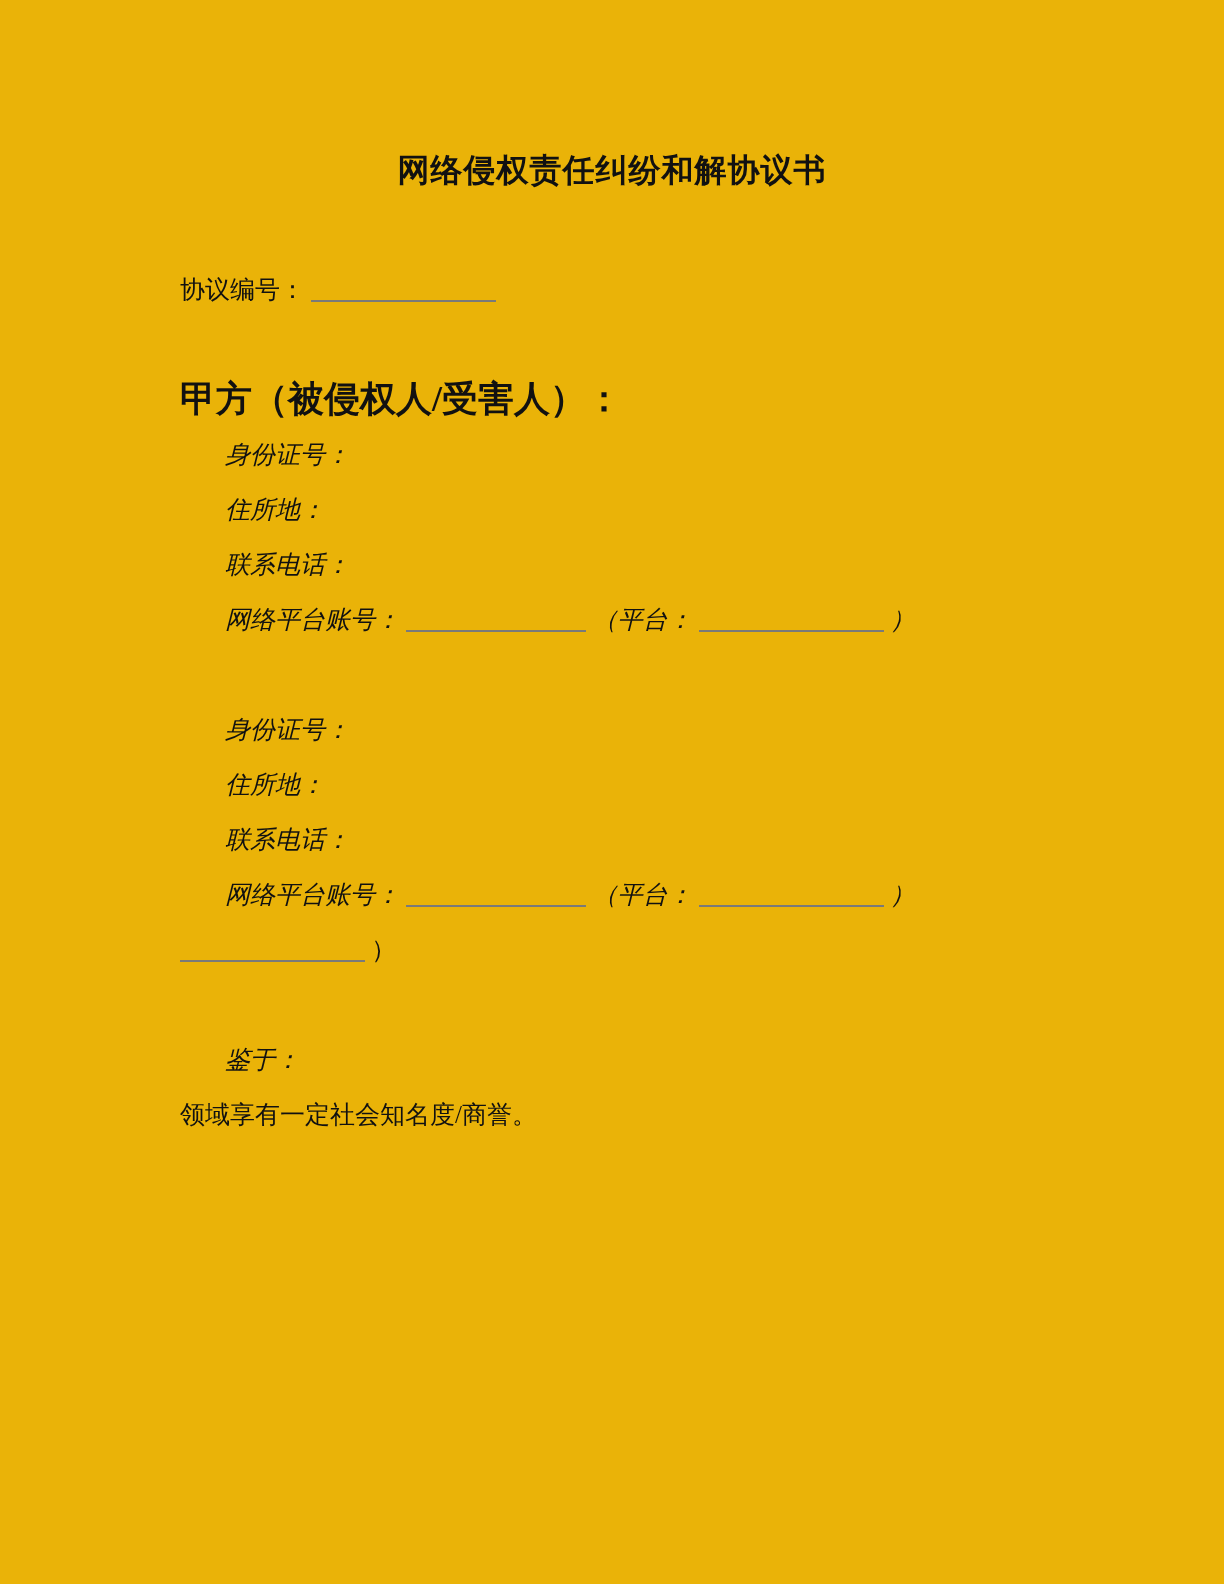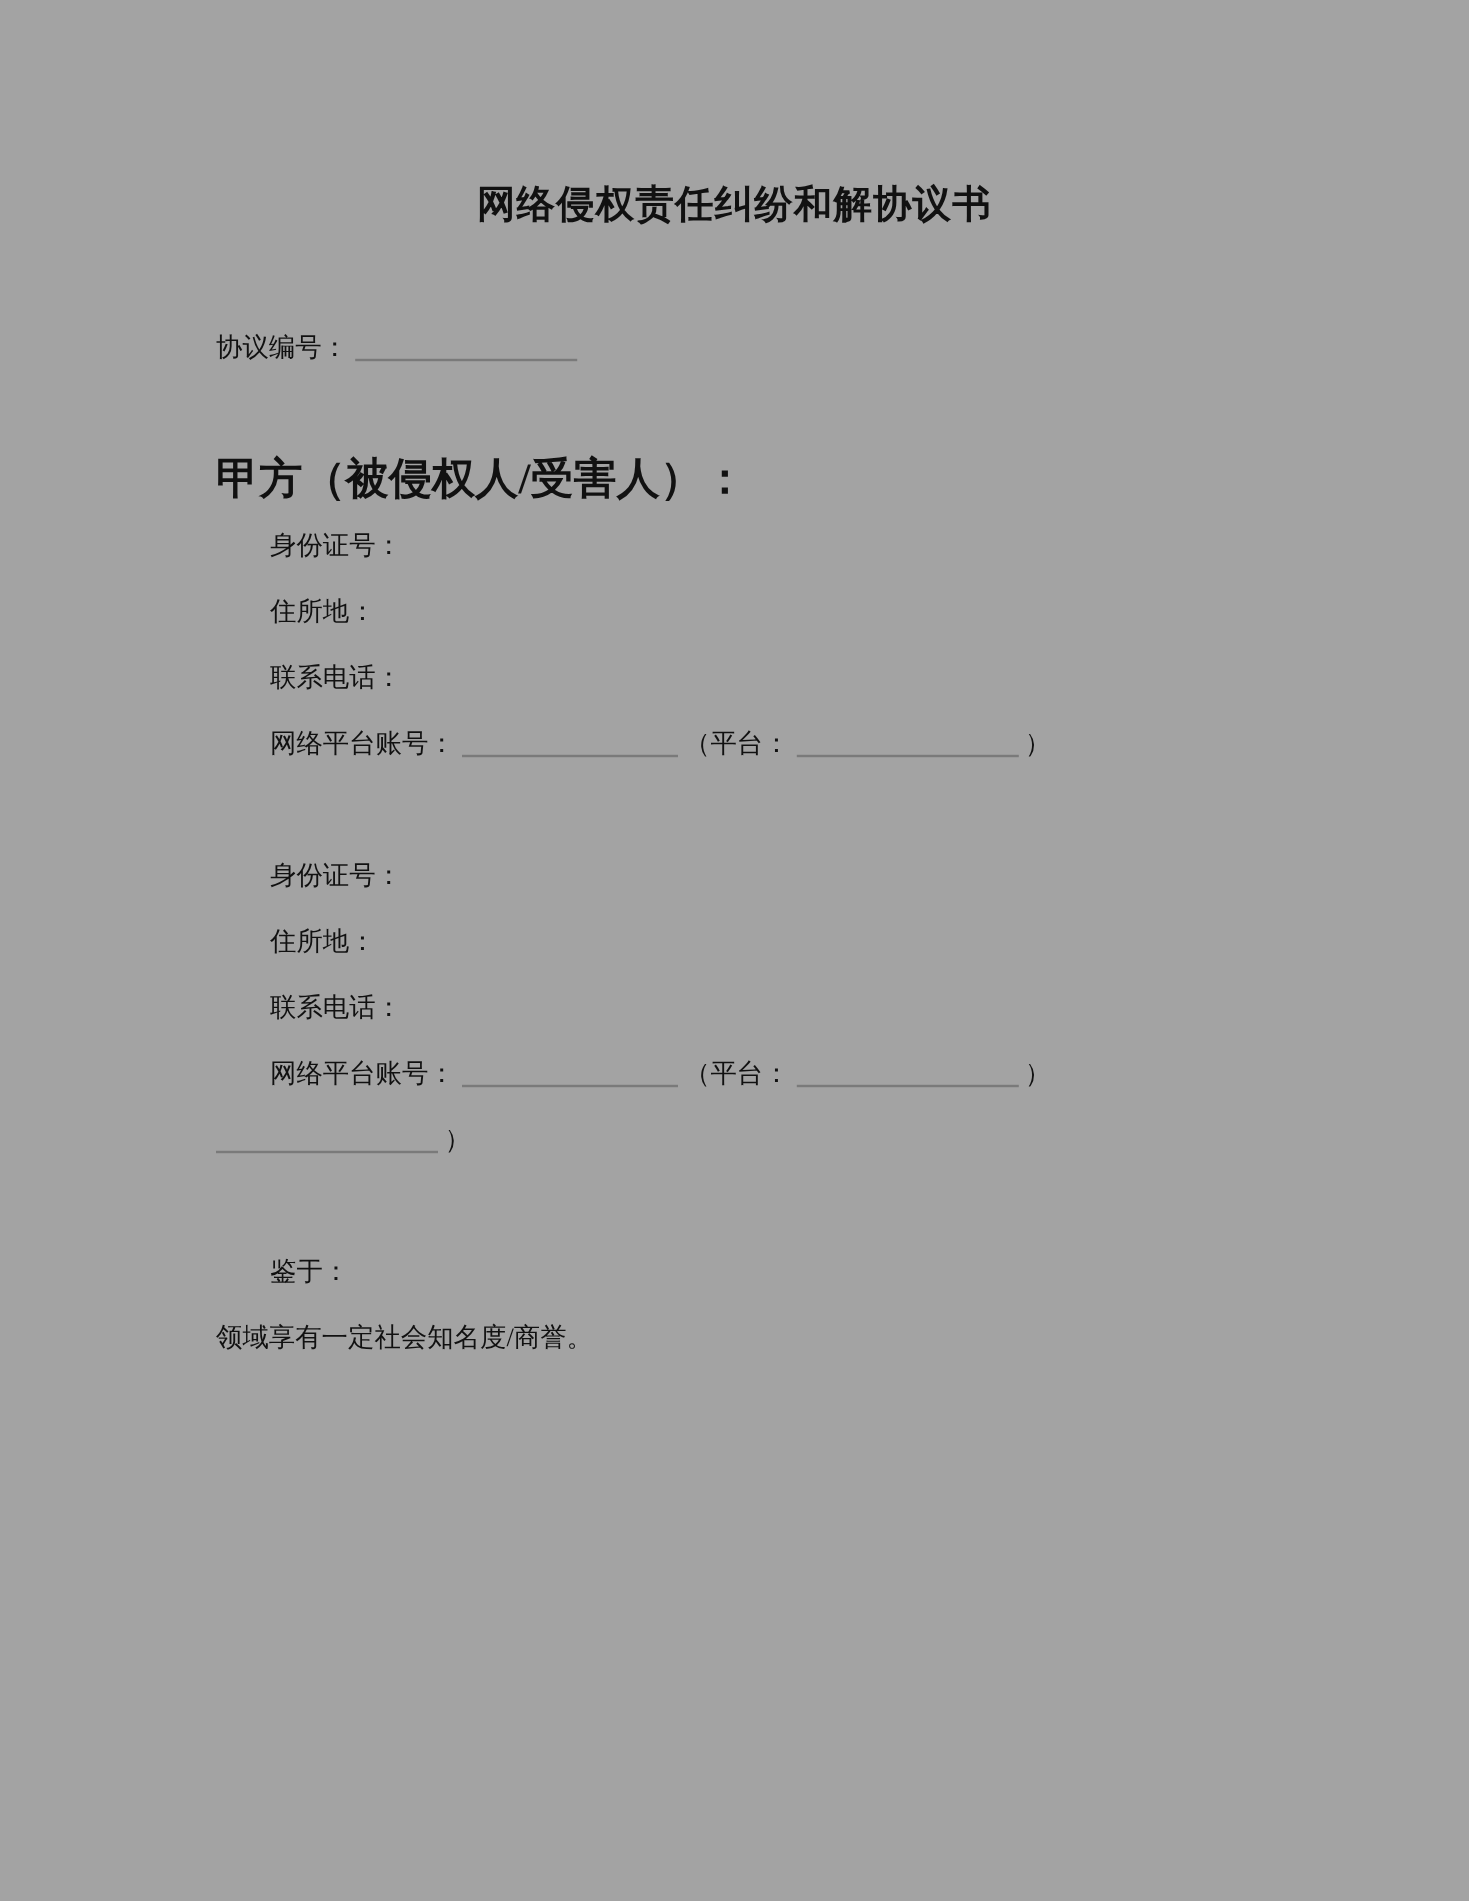--- a/index.html
+++ b/index.html
@@ -4,49 +4,49 @@
 <style>
   html, body {
     margin: 0;
     padding: 0;
     background: #ffffff;
   }
   .page {
     position: relative;
     width: 1224px;
     height: 1584px;
-    background: #a3a3a3;
+    background: #eab308;
     font-family: "Liberation Serif", "DejaVu Serif", serif;
     color: #111111;
     overflow: hidden;
     box-sizing: border-box;
     padding: 140px 180px 0 180px;
   }
   .doc-title {
     text-align: center;
     font-weight: 700;
     font-size: 32px;
     line-height: 60px;
     height: 60px;
     letter-spacing: 1px;
     white-space: nowrap;
   }
   .spacer-62 { height: 62px; }
   .spacer-55 { height: 55px; }
   .line {
-    font-size: 22px;
+    font-size: 25px;
     line-height: 55px;
     height: 55px;
     white-space: nowrap;
   }
   .heading {
     font-weight: 700;
     font-size: 36px;
   }
-  .indent-2 { padding-left: 45px; }
+  .indent-2 { padding-left: 45px; font-style: italic; }
   .indent-paren { padding-left: 22px; }
   .stretch {
     text-align: justify;
     text-align-last: justify;
   }
   .blank {
     display: inline-block;
     border-bottom: 2px solid #7a7a7a;
     height: 24px;
     transform: translateY(4px);

